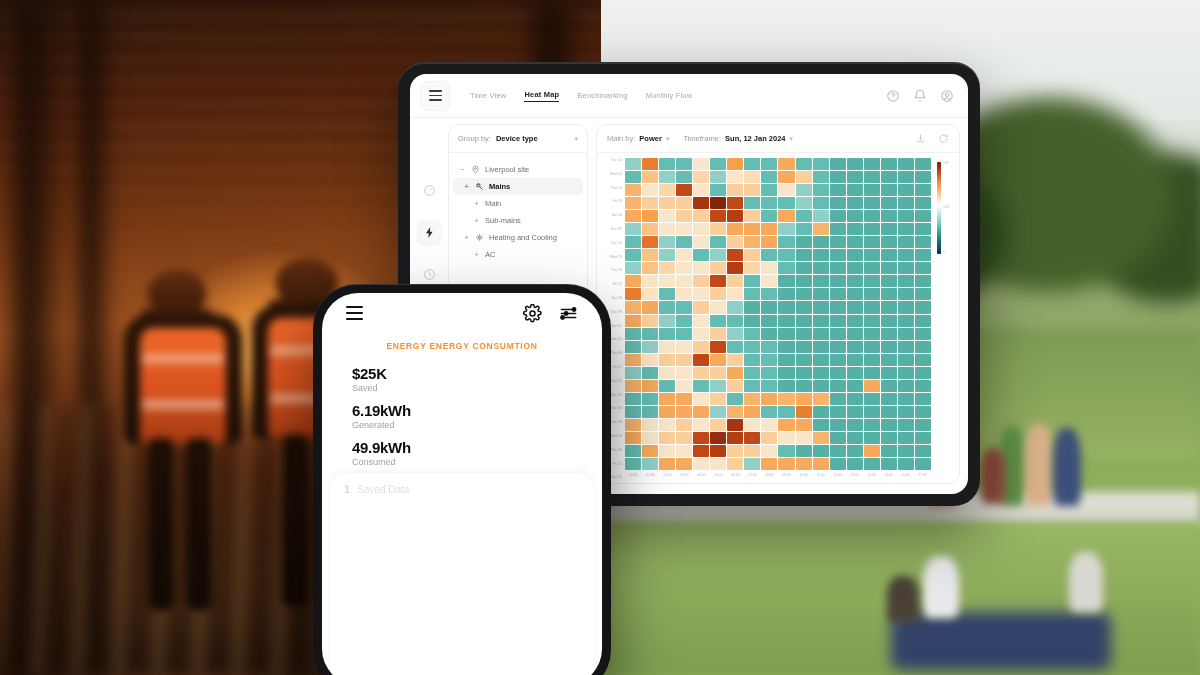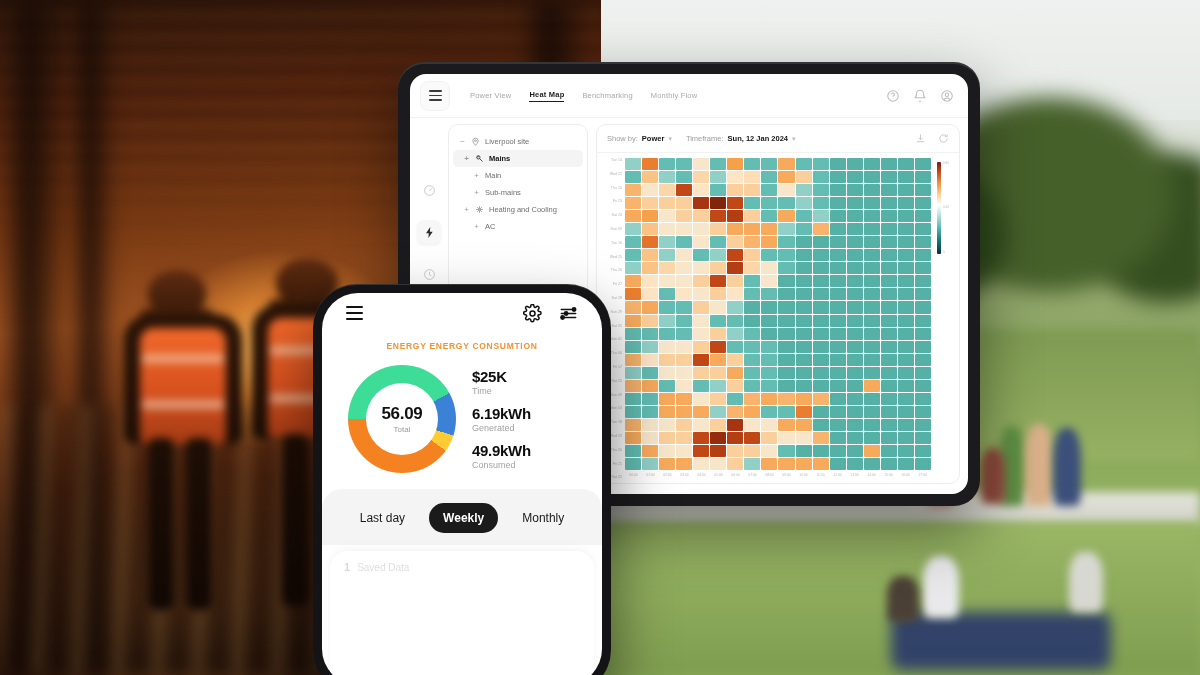--- a/index.html
+++ b/index.html
@@ -309,21 +309,21 @@
   <div class="tablet">
     <div class="tablet-screen">
 
       <div class="tb-header">
         <div class="tb-burger">
             <i></i>
             <i></i>
             <i></i>
           </div>
         <div class="tb-tabs">
-          <div class="tb-tab">Power View</div>
+          <div class="tb-tab">Time View</div>
           <div class="tb-tab active">Heat Map</div>
           <div class="tb-tab">Benchmarking</div>
           <div class="tb-tab">Monthly Flow</div>
         </div>
         <div class="tb-head-icons">
           <svg class="hicon" viewBox="0 0 24 24" fill="none" stroke="currentColor" stroke-width="1.8">
               <circle cx="12" cy="12" r="9"></circle>
               <path d="M9.6 9.2a2.5 2.5 0 1 1 3.3 2.4c-.6.25-.9.8-.9 1.5"></path>
               <circle cx="12" cy="16.6" r=".7" fill="currentColor" stroke="none"></circle>
             </svg>
@@ -355,20 +355,25 @@
           </div>
           <div class="rail-btn">
             <svg width="13" height="13" viewBox="0 0 24 24" fill="none" stroke="currentColor" stroke-width="1.8">
                 <circle cx="12" cy="12" r="9"></circle>
                 <path d="M12 7v5.4l3.4 2"></path>
               </svg>
           </div>
         </div>
 
         <div class="tb-panel">
+          <div class="groupby">
+            <span class="lbl">Group by:</span>
+            <span class="val">Device type</span>
+            <span class="chev">▾</span>
+          </div>
           <div class="tree">
             <div class="tnode">
               <span class="tog">−</span>
               <svg class="ic" viewBox="0 0 24 24" fill="none" stroke="currentColor" stroke-width="2">
                   <path d="M12 22s7-6.3 7-12A7 7 0 0 0 5 10c0 5.7 7 12 7 12z"></path>
                   <circle cx="12" cy="10" r="2.4"></circle>
                 </svg>
               <span>Liverpool site</span>
             </div>
             <div class="tnode sel d1">
@@ -398,21 +403,21 @@
             <div class="tnode d2">
               <span class="tog">+</span>
               <span>AC</span>
             </div>
           </div>
         </div>
 
         <div class="tb-main">
           <div class="tb-toolbar">
             <div class="seg">
-              <span class="lbl">Show by:</span>
+              <span class="lbl">Main by:</span>
               <span class="val">Power</span>
               <span class="chev">▾</span>
             </div>
             <div class="seg">
               <span class="lbl">Timeframe:</span>
               <span class="val">Sun, 12 Jan 2024</span>
               <span class="chev">▾</span>
             </div>
             <div class="tb-tools">
               <svg width="11" height="11" viewBox="0 0 24 24" fill="none" stroke="currentColor" stroke-width="2">
@@ -945,48 +950,36 @@
               <circle cx="4.5" cy="17" r="2.1" fill="currentColor"></circle>
             </svg>
         </div>
       </div>
 
       <div class="ph-title">
         <div class="ph-sub">ENERGY ENERGY CONSUMTION</div>
       </div>
 
       <div class="ph-stats">
-        <div class="donut-box">
-          <div class="donut" style="background: conic-gradient(from -90deg, rgb(61, 220, 151) 0%, rgb(61, 220, 151) 42%, rgb(59, 130, 214) 42%, rgb(59, 130, 214) 55%, rgb(255, 204, 51) 55%, rgb(255, 204, 51) 60%, rgb(245, 130, 32) 60%, rgb(245, 130, 32) 100%);"></div>
-          <div class="donut-hole">
-            <div class="donut-val">56.09</div>
-            <div class="donut-lbl">Total</div>
-          </div>
-        </div>
         <div class="stat-list">
           <div>
             <div class="stat-v">$25K</div>
-            <div class="stat-l">Time</div>
+            <div class="stat-l">Saved</div>
           </div>
           <div>
             <div class="stat-v">6.19kWh</div>
             <div class="stat-l">Generated</div>
           </div>
           <div>
             <div class="stat-v">49.9kWh</div>
             <div class="stat-l">Consumed</div>
           </div>
         </div>
       </div>
 
-      <div class="ph-segment">
-        <div class="seg-btn">Last day</div>
-        <div class="seg-btn active">Weekly</div>
-        <div class="seg-btn">Monthly</div>
-      </div>
 
       <div class="ph-sheet">
         <div class="sheet-row">
           <span class="sheet-num">1</span>
           <span class="sheet-txt">Saved Data</span>
         </div>
       </div>
 
     </div>
   </div>

